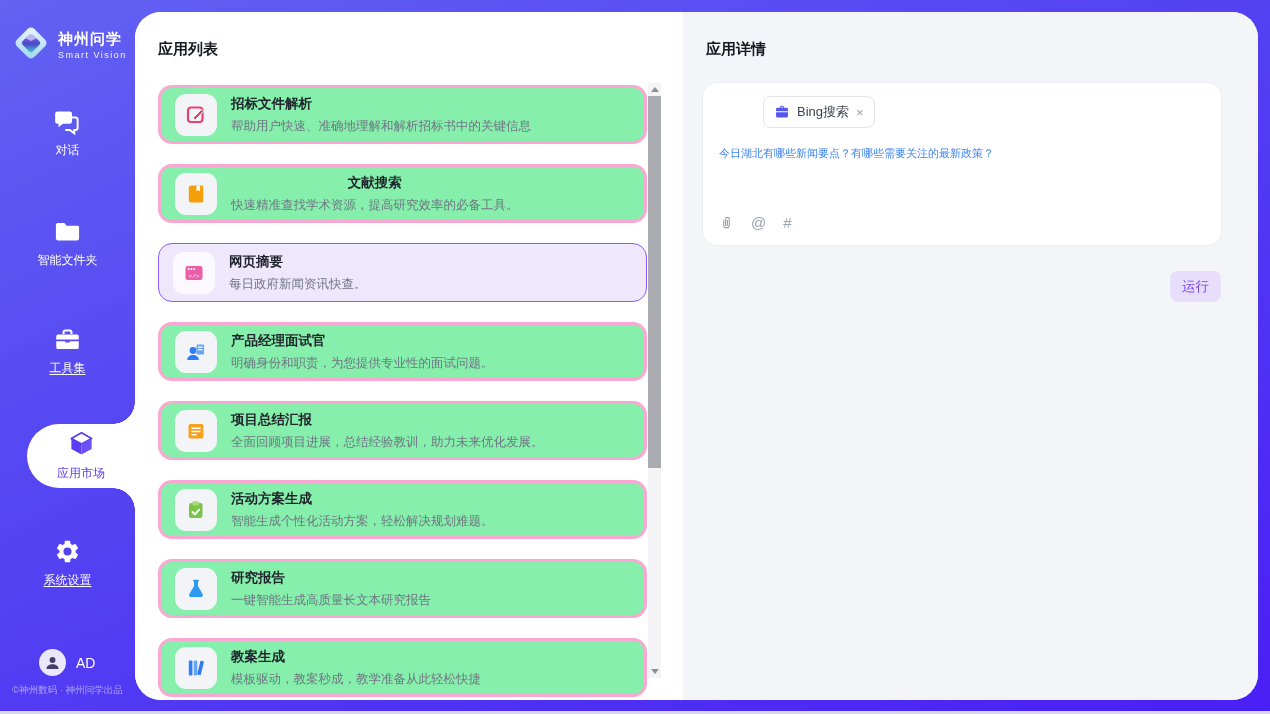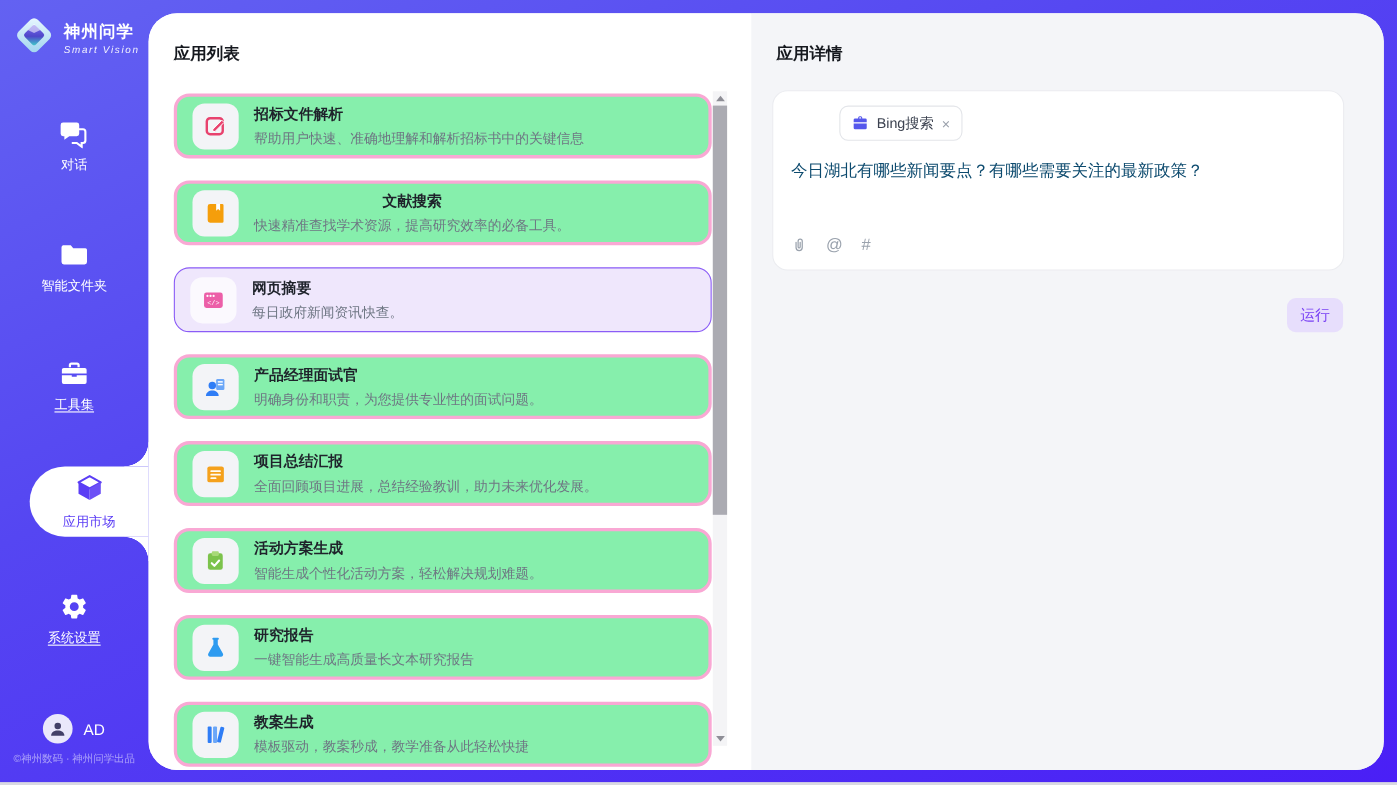--- a/index.html
+++ b/index.html
@@ -5,21 +5,21 @@
   * { margin:0; padding:0; box-sizing:border-box; }
   html,body { width:1270px; height:714px; overflow:hidden; }
   body { font-family:"Liberation Sans", sans-serif; background:#d9d9e2; position:relative; }
 
   
   .frame { position:absolute; left:0; top:0; width:1270px; height:711px;
            background:linear-gradient(155deg,#6362f2 0%, #5546f2 38%, #4a1ff6 100%); }
 
   
   .sidebar { position:absolute; left:0; top:0; width:135px; height:711px; color:#fff; }
-  .logo { position:absolute; left:12px; top:13px; display:flex; align-items:center; gap:8px; }
+  .logo { position:absolute; left:12px; top:24px; display:flex; align-items:center; gap:8px; }
   .logo-text .t1 { font-size:15px; font-weight:700; letter-spacing:1px; }
   .logo-text .t2 { font-size:9px; letter-spacing:1.5px; opacity:.92; margin-top:1px; }
 
   .nav-item { position:absolute; left:0; width:135px; text-align:center; cursor:pointer; }
   .nav-item .ico { display:block; height:28px; }
   .nav-item .lbl { display:block; margin-top:6px; font-size:12px; color:#fff; }
   .nav-item .lbl.u { text-decoration:underline; text-underline-offset:2px; }
 
   .nav-active { position:absolute; left:27px; right:0; top:424px; height:64px;
                 background:#fff; border-radius:32px 0 0 32px;
@@ -63,21 +63,21 @@
   .sb-thumb { position:absolute; left:0; top:13px; width:13px; height:372px; background:#ababb2; cursor:grab; }
 
   
   .detail-panel { position:relative; flex:1; background:#f4f5f8; }
   .detail-card { position:absolute; left:19px; top:70px; width:520px; height:164px;
                  background:#fff; border:1px solid #ebecf0; border-radius:14px; padding:13px 16px; }
   .tag { display:inline-flex; align-items:center; gap:7px; border:1px solid #e3e5e9; border-radius:8px;
          padding:6px 10px; background:#fff;margin-left:44px; }
   .tag .tlabel { font-size:13px; color:#3c4250; }
   .tag .tclose { font-size:13px; color:#9aa0ab; cursor:pointer; line-height:1; }
-  .query-text { margin-top:18px; font-size:15px; color:#0c4a6e; }
+  .query-text { margin-top:18px; font-size:11px; color:#3b82f6; }
   .tool-row { position:absolute; left:16px; bottom:14px; display:flex; align-items:center; gap:17px; color:#9aa2ad; }
   .tool-row .ti { cursor:pointer; display:flex; align-items:center; }
   .tool-row .tch { font-size:15px; color:#9aa2ad; }
   .run-btn { position:absolute; left:487px; top:259px; width:51px; height:31px;
              background:#e7defc; color:#7a42f4; border:none; border-radius:8px;
              font-size:13.5px; font-family:"Liberation Sans",sans-serif; cursor:pointer; }
 </style>
 </head>
 <body>
 
@@ -99,21 +99,21 @@
                 <stop offset="1" stop-color="#3fd3c9"></stop>
             </linearGradient>
           </defs>
           <rect x="7" y="7" width="26" height="26" rx="5" transform="rotate(45 20 20)" fill="url(#lg1)"></rect>
           <rect x="12.5" y="12.5" width="15" height="15" rx="2.5" transform="rotate(45 20 20)" fill="url(#lg2)"></rect>
           <path d="M20 9l6 6-6 3-6-3z" fill="rgba(255,255,255,.55)"></path>
         </svg>
       </span>
       <span class="logo-text">
         <span class="t1">神州问学</span>
-        <span class="t2" style="display:block;font-style:italic;">Smart Vision</span>
+        <span class="t2" style="display:block;">Smart Vision</span>
       </span>
     </div>
 
     <div class="nav-item" style="top:218px;">
       <span class="ico">
         <svg width="27" height="27" viewBox="0 0 24 24">
           <path fill="#fff" d="M3 4.5h6.2l2 2.3H21a1.3 1.3 0 0 1 1.3 1.3V18a2 2 0 0 1-2 2H3.7a2 2 0 0 1-2-2V6.5a2 2 0 0 1 1.3-2z"></path>
         </svg>
       </span>
       <span class="lbl">智能文件夹</span>

